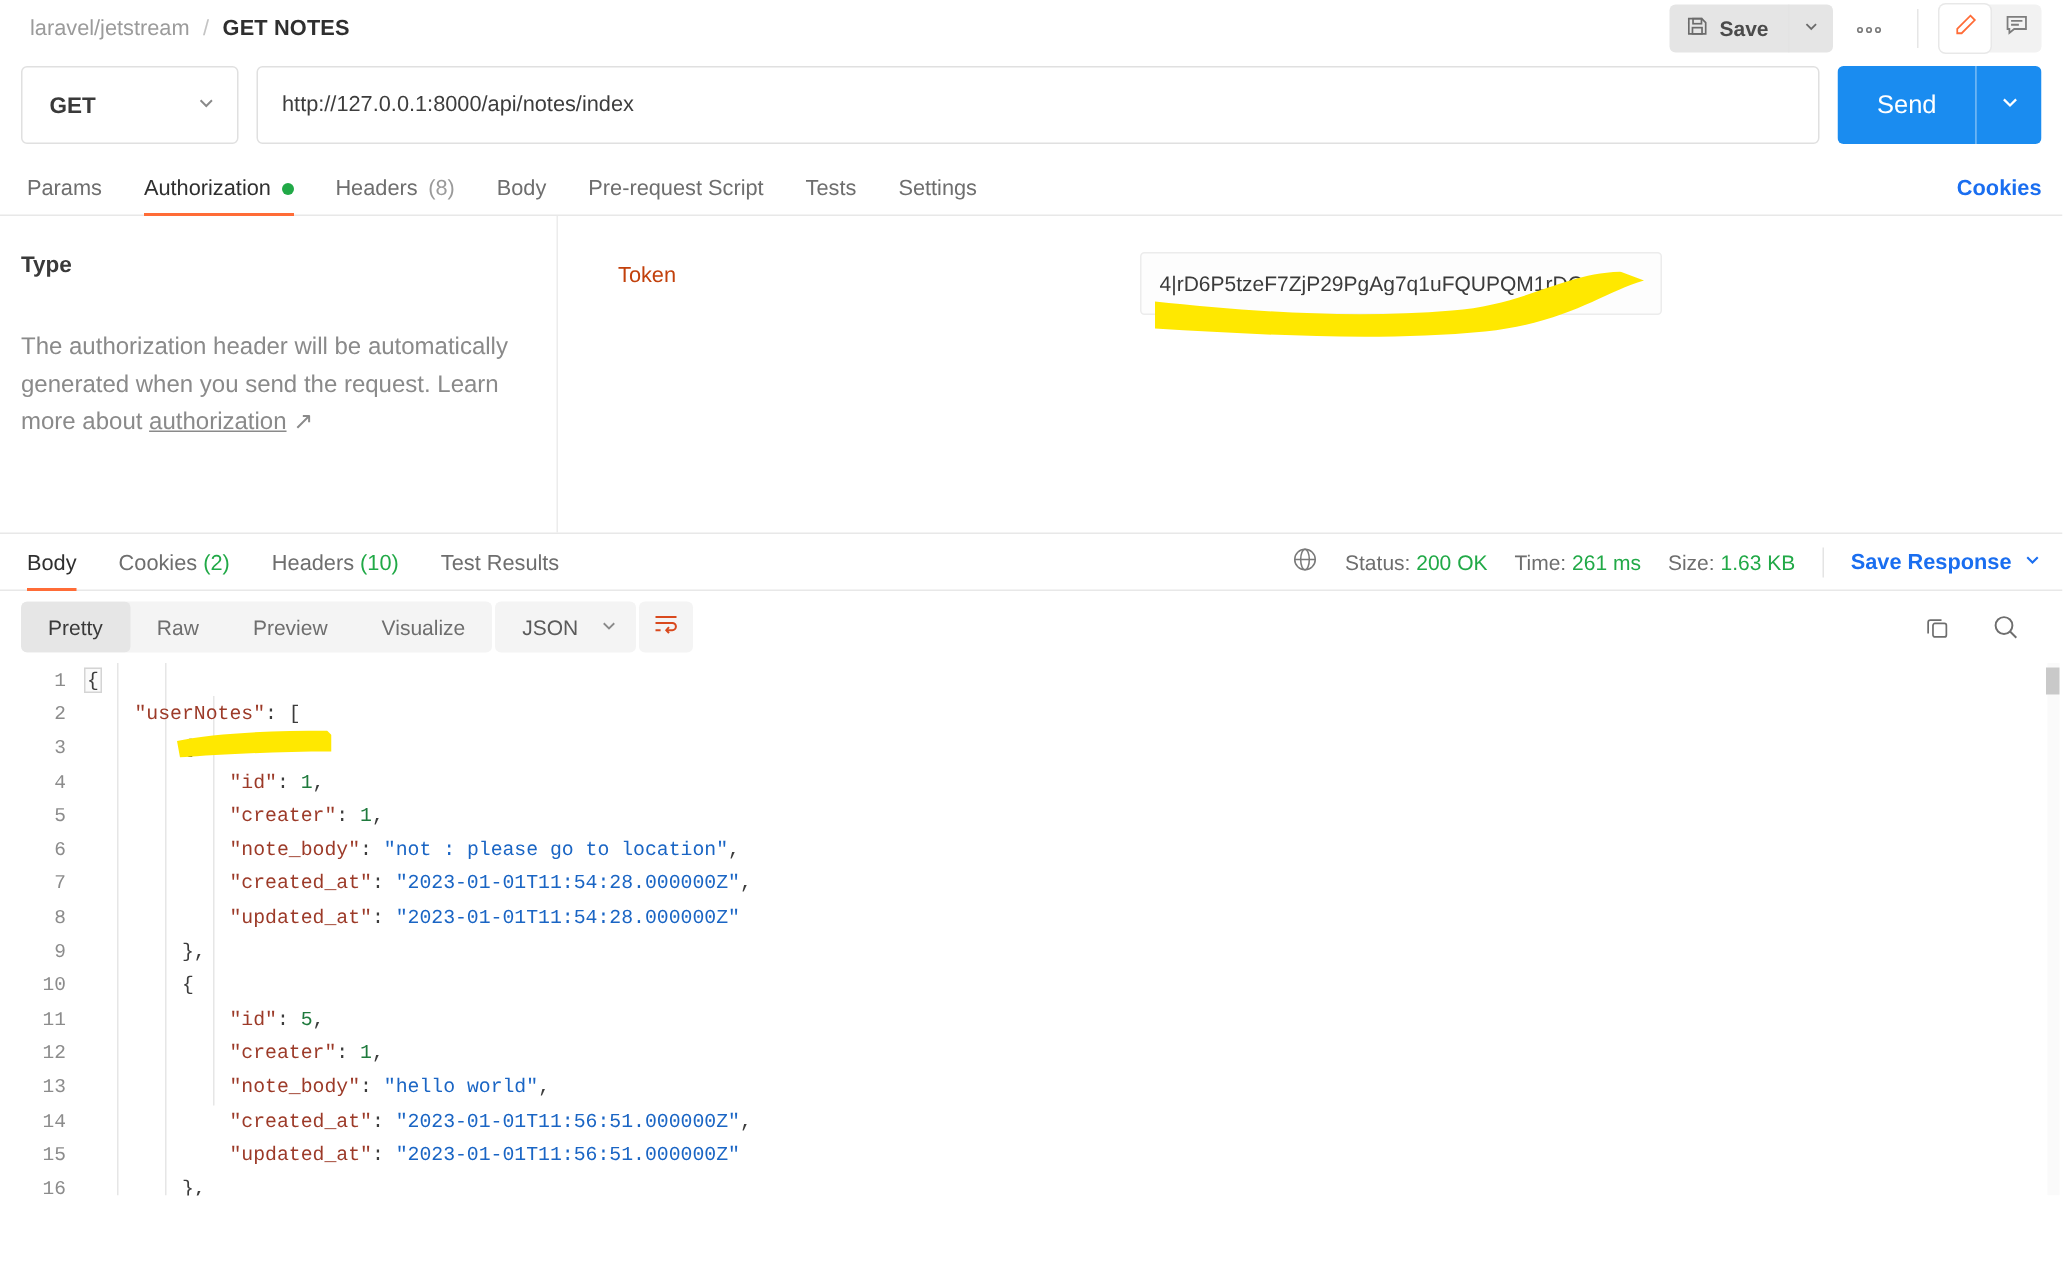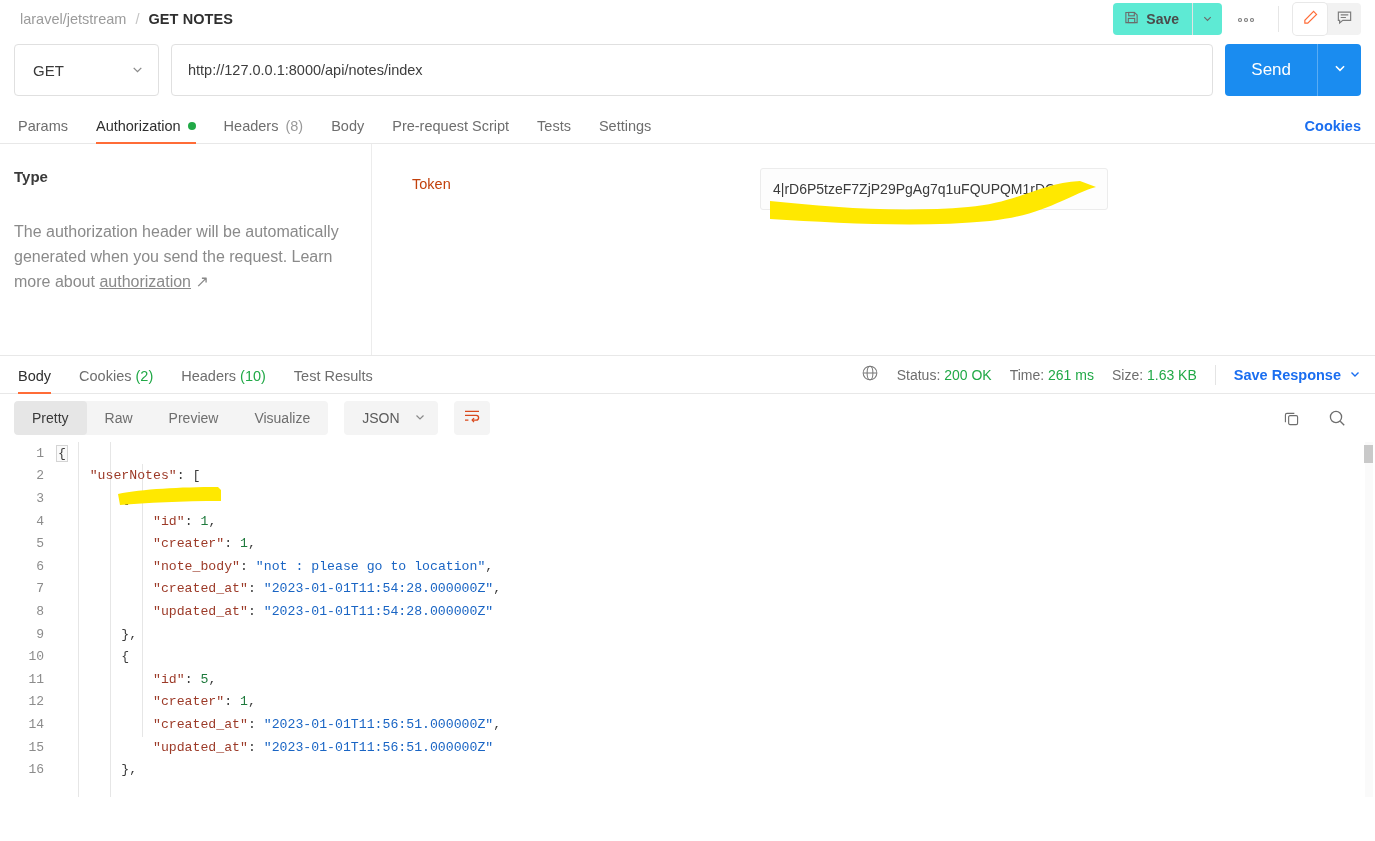--- a/index.html
+++ b/index.html
@@ -25,21 +25,21 @@
   .bc-request { color: #2f2f2f; font-weight: bold; letter-spacing: .1px; }
 
   .topbar-right {
     margin-left: auto;
     display: flex;
     align-items: center;
     gap: 0;
   }
   .save-group {
     display: flex; align-items: stretch;
-    background: #5eead4;
+    background: #e5e5e5;
     border-radius: 4px;
     overflow: hidden;
     height: 32px;
   }
   .save-btn {
     display: flex; align-items: center; gap: 7px;
     padding: 0 13px 0 11px;
     font-size: 14px; color: #4b4b4b; font-weight: bold;
     cursor: pointer;
   }
@@ -68,21 +68,21 @@
     display: flex; align-items: center;
     padding: 0 14px 0 14px;
     margin-top: 6px;
     gap: 12px;
   }
   .method-box {
     width: 145px; height: 52px;
     border: 1px solid #e0e0e0; border-radius: 4px;
     display: flex; align-items: center; justify-content: space-between;
     padding: 0 14px 0 18px;
-    font-size: 15px; font-weight: normal; color: #3a3a3a;
+    font-size: 15px; font-weight: bold; color: #3a3a3a;
     cursor: pointer; background: #fff;
   }
   .url-box {
     flex: 1; height: 52px;
     border: 1px solid #e0e0e0; border-radius: 4px;
     display: flex; align-items: center;
     padding: 0 16px;
     font-size: 14.5px; color: #3d3d3d;
     background: #fff;
   }
@@ -207,21 +207,21 @@
     margin-left: auto; display: flex; align-items: center;
     gap: 18px; padding-bottom: 8px; font-size: 14px; color: #6e6e6e;
   }
   .meta-val { color: #21a947; }
   .meta-div { width: 1px; height: 20px; background: #e4e4e4; }
   .save-resp { color: #1a6ef0; font-weight: bold; font-size: 14.5px; cursor: pointer; display: flex; align-items: center; gap: 8px; }
 
   .body-toolbar {
     display: flex; align-items: center;
     height: 48px; padding: 0 14px;
-    gap: 16px;
+    gap: 2px;
   }
   .fmt-group {
     display: flex; background: #f4f4f4; border-radius: 4px; height: 34px;
     overflow: hidden;
   }
   .fmt-btn {
     padding: 0 18px; display: flex; align-items: center;
     font-size: 14px; color: #6e6e6e; cursor: pointer;
   }
   .fmt-btn.active { background: #e6e6e6; color: #3a3a3a; border-radius: 4px; }
@@ -551,20 +551,24 @@
       </div>
       <div class="code-line">
         <span class="ln">11</span>
         <span class="code-text"><span>            </span><span class="k">"id"</span><span class="p">: </span><span class="n">5</span><span class="p">,</span></span>
       </div>
       <div class="code-line">
         <span class="ln">12</span>
         <span class="code-text"><span>            </span><span class="k">"creater"</span><span class="p">: </span><span class="n">1</span><span class="p">,</span></span>
       </div>
       <div class="code-line">
+        <span class="ln">13</span>
+        <span class="code-text"><span>            </span><span class="k">"note_body"</span><span class="p">: </span><span class="s">"hello world"</span><span class="p">,</span></span>
+      </div>
+      <div class="code-line">
         <span class="ln">14</span>
         <span class="code-text"><span>            </span><span class="k">"created_at"</span><span class="p">: </span><span class="s">"2023-01-01T11:56:51.000000Z"</span><span class="p">,</span></span>
       </div>
       <div class="code-line">
         <span class="ln">15</span>
         <span class="code-text"><span>            </span><span class="k">"updated_at"</span><span class="p">: </span><span class="s">"2023-01-01T11:56:51.000000Z"</span></span>
       </div>
       <div class="code-line">
         <span class="ln">16</span>
         <span class="code-text"><span>        </span><span class="p">},</span></span>

